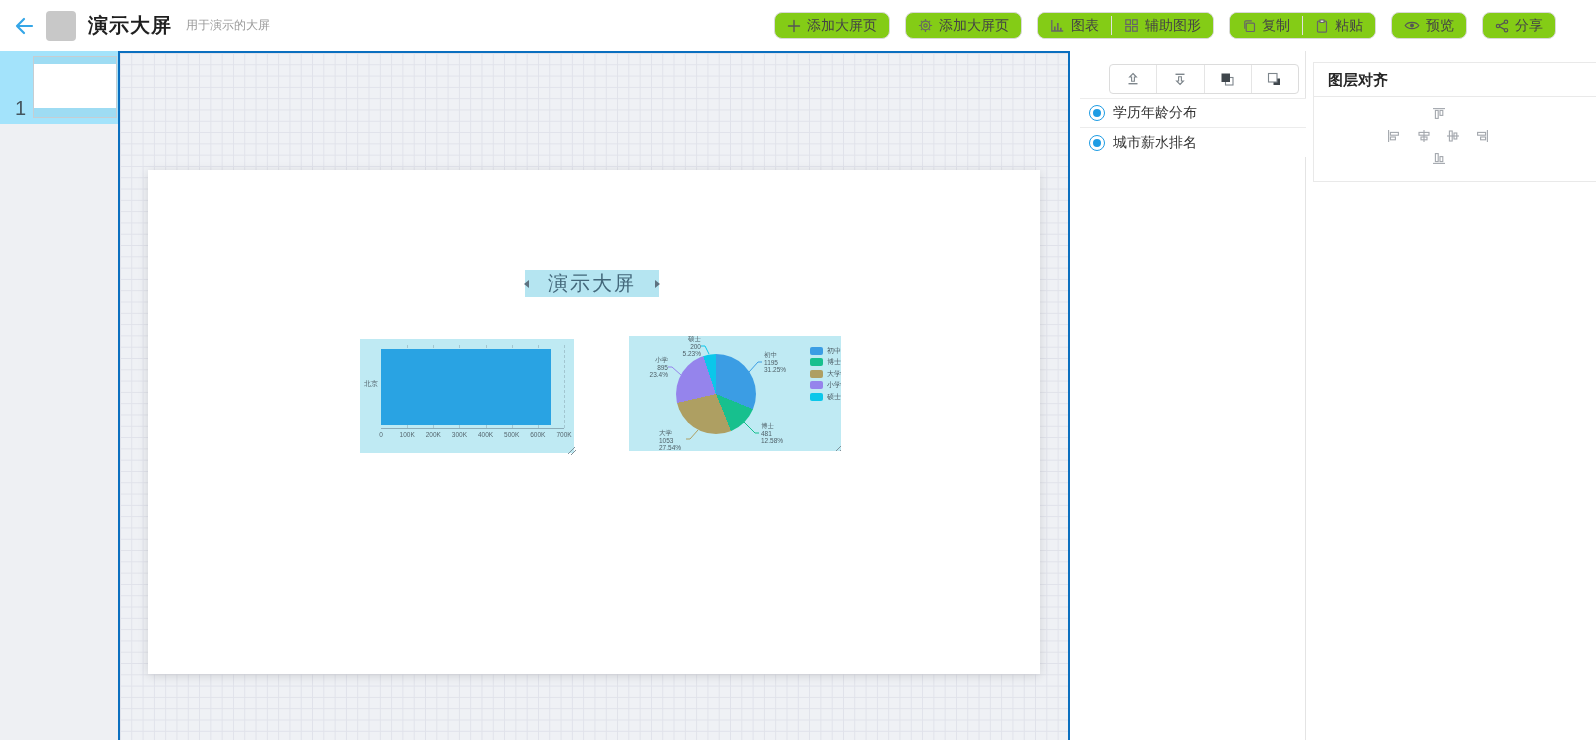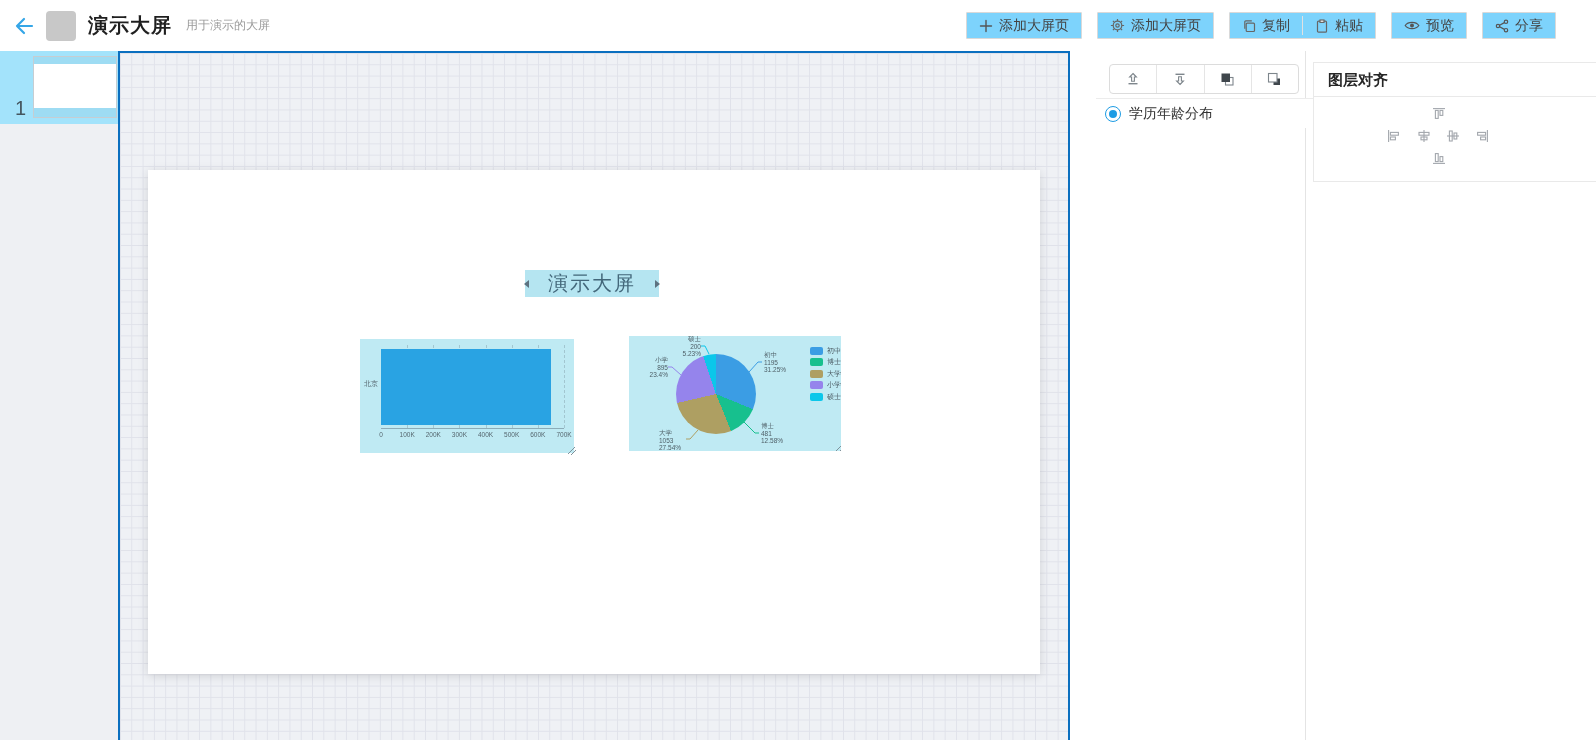--- a/index.html
+++ b/index.html
@@ -8,21 +8,21 @@
   .app { position:relative; width:1596px; height:740px; background:#fff; }
 
   
   .hdr { position:absolute; left:0; top:0; width:100%; height:51px; background:#fff; }
   .hdr-left { position:absolute; left:0; top:0; height:51px; display:flex; align-items:center; }
   .back-btn { margin-left:12px; width:24px; height:24px; display:flex; align-items:center; justify-content:center; cursor:pointer; }
   .logo-box { margin-left:10px; width:30px; height:30px; background:#c8c8c8; border-radius:4px; }
   .hdr-title { margin-left:12px; font-size:20px; font-weight:700; color:#1f1f1f; letter-spacing:1px; }
   .hdr-sub { margin-left:14px; font-size:12px; color:#9a9a9a; }
   .hdr-right { position:absolute; right:40px; top:0; height:51px; display:flex; align-items:center; gap:15px; }
-  .tbtn, .btn-group { border:1px solid #d9d9d9; border-radius:1px; background:#7dd3fc; height:27px; }
+  .tbtn, .btn-group { border:1px solid #d9d9d9; border-radius:8px; background:#84cc16; height:27px; }
   .tbtn { display:flex; align-items:center; gap:6px; padding:0 12px; font-size:14px; color:#444; cursor:pointer; white-space:nowrap; }
   .btn-group { display:flex; align-items:stretch; padding:0; }
   .btn-group .tbtn { border:none; height:25px; }
   .btn-group .vdiv { width:1px; background:#e1e1e1; margin:3px 0; }
   .ticon { display:inline-flex; }
   .ticon svg { display:block; }
 
   
   .main { position:absolute; left:0; top:51px; width:1596px; height:689px; }
 
@@ -76,21 +76,21 @@
 
   .corner-mark { position:absolute; right:-2px; bottom:-2px; }
 
   
   .layers-panel { position:absolute; left:1080px; top:0; width:226px; height:689px;
     background:#fff; border-right:1px solid #e4e4e4; }
   .layer-toolbar { position:absolute; left:29px; top:13px; width:190px; height:30px;
     border:1px solid #dcdcdc; border-radius:4px; display:flex; }
   .lt-btn { flex:1; display:flex; align-items:center; justify-content:center; cursor:pointer; }
   .lt-btn + .lt-btn { border-left:1px solid #e5e5e5; }
-  .layer-list { position:absolute; left:16px; top:47px; width:226px; border-top:1px solid #ececec; }
+  .layer-list { position:absolute; left:0; top:47px; width:226px; border-top:1px solid #ececec; }
   .layer-row { height:29px; display:flex; align-items:center; border-bottom:1px solid #ececec; cursor:pointer; background:#fff; }
   .layer-row:last-child { border-bottom:none; }
   .radio { margin-left:9px; width:16px; height:16px; border:1.5px solid #1d9ce4; border-radius:50%;
     display:flex; align-items:center; justify-content:center; flex:none; background:#fff; }
   .radio-dot { width:8px; height:8px; border-radius:50%; background:#1d9ce4; }
   .layer-label { margin-left:8px; font-size:14px; color:#333; }
 
   
   .align-panel { position:absolute; left:1313px; top:11px; width:298px; height:120px;
     border:1px solid #e9e9e9; background:#fff; }
@@ -130,20 +130,43 @@
         <span class="ticon">
           <svg width="15" height="15" viewBox="0 0 15 15" fill="none" stroke="#666" stroke-width="1.2">
             <circle cx="7.5" cy="7.5" r="4.3"></circle>
               <circle cx="7.5" cy="7.5" r="1.7"></circle>
             <path d="M7.5 .9 V3 M7.5 12 V14.1 M.9 7.5 H3 M12 7.5 H14.1 M2.9 2.9 L4.4 4.4 M10.6 10.6 L12.1 12.1 M2.9 12.1 L4.4 10.6 M10.6 4.4 L12.1 2.9"></path>
           </svg>
         </span>
         <span>添加大屏页</span>
       </button>
 
+      <div class="btn-group">
+        <button class="tbtn">
+          <span class="ticon">
+            <svg width="15" height="15" viewBox="0 0 15 15" fill="none" stroke="#666" stroke-width="1.3">
+              <path d="M1.8 2 V13 H13.2"></path>
+                <path d="M4.8 13 V8.4 M7.8 13 V5 M10.8 13 V9.8" stroke-width="1.7"></path>
+            </svg>
+          </span>
+          <span>图表</span>
+        </button>
+        <div class="vdiv"></div>
+        <button class="tbtn">
+          <span class="ticon">
+            <svg width="15" height="15" viewBox="0 0 15 15" fill="none" stroke="#666" stroke-width="1.2">
+              <rect x="1.8" y="1.8" width="4.6" height="4.6"></rect>
+                <rect x="8.6" y="1.8" width="4.6" height="4.6"></rect>
+              <rect x="1.8" y="8.6" width="4.6" height="4.6"></rect>
+                <rect x="8.6" y="8.6" width="4.6" height="4.6"></rect>
+            </svg>
+          </span>
+          <span>辅助图形</span>
+        </button>
+      </div>
 
       <div class="btn-group">
         <button class="tbtn">
           <span class="ticon">
             <svg width="14" height="14" viewBox="0 0 14 14" fill="none" stroke="#666" stroke-width="1.2">
               <rect x="4.2" y="4.2" width="8.3" height="8.3" rx="1"></rect>
                 <path d="M2.8 9.8 V2.8 a1 1 0 0 1 1-1 H9.8"></path>
             </svg>
           </span>
           <span>复制</span>
@@ -323,20 +346,26 @@
           </svg>
         </span>
       </div>
       <div class="layer-list">
           <div class="layer-row">
             <span class="radio">
               <span class="radio-dot"></span>
             </span>
             <span class="layer-label">学历年龄分布</span>
           </div>
+          <div class="layer-row">
+            <span class="radio">
+              <span class="radio-dot"></span>
+            </span>
+            <span class="layer-label">城市薪水排名</span>
+          </div>
         </div>
     </div>
 
     <div class="align-panel">
       <div class="align-title">图层对齐</div>
       <div class="align-body">
         <span class="al-ic" style="left:118px; top:10px;">
           <svg width="14" height="14" viewBox="0 0 14 14" fill="none" stroke="#a3a7ad" stroke-width="1.1">
             <path d="M1 1.6 H13"></path>
               <rect x="3.4" y="3.4" width="2.8" height="8"></rect>

